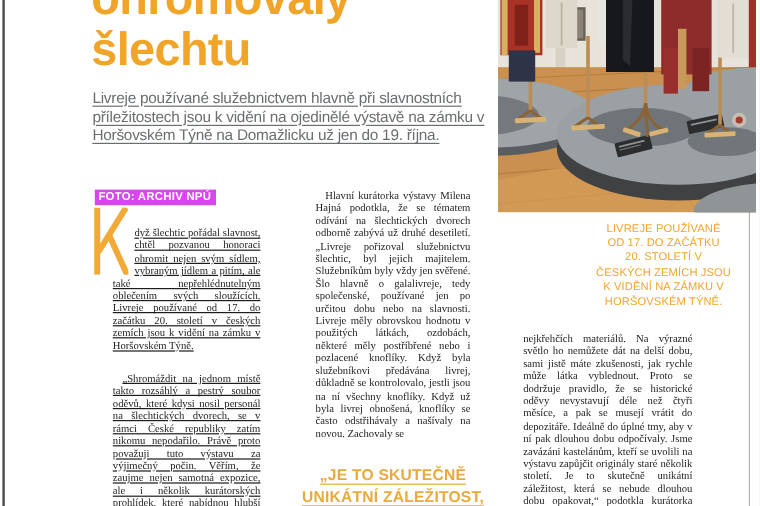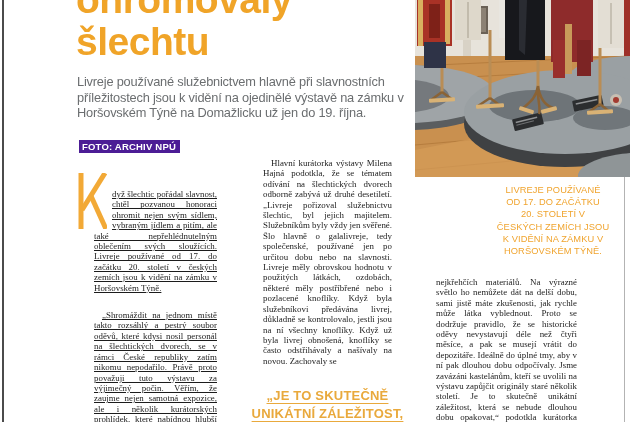--- a/index.html
+++ b/index.html
@@ -6,26 +6,26 @@
   #page{position:relative;width:633px;height:422px;background:#ffffff;overflow:hidden;
         font-family:"Liberation Sans",sans-serif;padding-left:44px;}
   .edge-left{position:absolute;left:2px;top:0;width:2px;height:422px;background:#4b4b4b;}
   .edge-right{position:absolute;left:624px;top:0;width:1px;height:422px;background:#b3b3b3;}
 
   .headline{position:absolute;left:76px;top:-21px;width:340px;
             font-weight:bold;font-size:39px;line-height:42px;letter-spacing:-0.5px;
             color:#F0A428;white-space:pre-line;}
   .lede{position:absolute;left:77px;top:74px;width:334px;
         font-size:12.8px;line-height:15.6px;letter-spacing:-0.2px;color:#6B6E70;
-        text-underline-offset:2px;font-weight:500;}
+        text-decoration:underline;text-underline-offset:2px;font-weight:500;}
   .credits{position:absolute;left:76px;top:138px;}
   .badge{display:table;font-weight:bold;font-size:9.5px;line-height:11px;
          letter-spacing:0.2px;padding:1px 4px 1px 3px;}
   .badge.text{background:#D8D8D8;color:#0d0d0d;}
-  .badge.foto{background:#4c1d95;color:#ffffff;margin-top:2px;margin-left:3px;text-align:center;}
+  .badge.foto{background:#d946ef;color:#ffffff;margin-top:20px;margin-left:3px;text-align:center;}
 
   .col{position:absolute;font-family:"Liberation Serif",serif;font-size:8.9px;
        line-height:10.4px;color:#1C1C1C;text-align:justify;
        hyphens:auto;-webkit-hyphens:auto;}
   .col p{margin:17px;}
   .col p.indent{text-indent:8px;}
   #col1{left:77px;top:172px;width:157px;height:250px;text-decoration:underline;}
   #col2{left:246px;top:141px;width:163px;height:281px;}
   #col3{left:419px;top:260px;width:175px;height:162px;}
   .dropcap-box{float:left;width:30px;height:56px;margin:1px 5px 0 0;}

